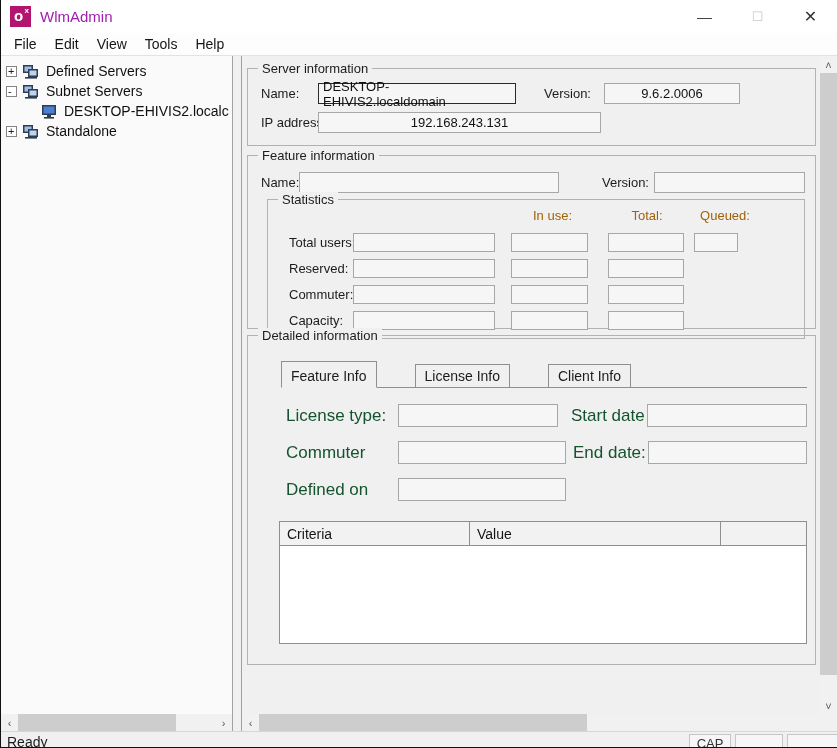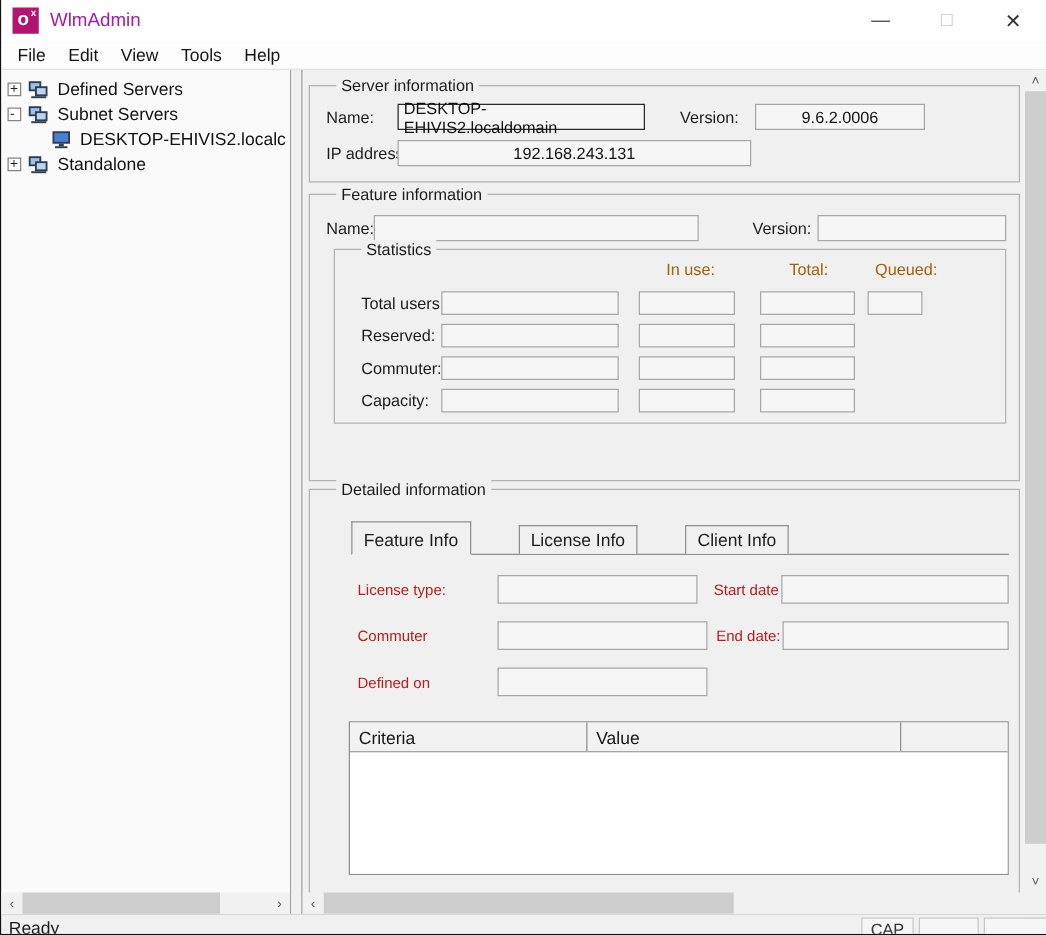--- a/index.html
+++ b/index.html
@@ -40,52 +40,52 @@
   .node-icon { width:18px; height:15px; margin:0 6px 0 5px; flex:0 0 auto; }
   .tree-label { font-size:14px; color:#111; overflow:hidden; }
   
   .splitter { width:8px; background:#f0f0f0; }
   
   .right-panel { flex:1; border-left:1px solid #a0a0a0; display:flex; }
   .right-main { flex:1; display:flex; flex-direction:column; overflow:hidden; }
   .right-content { height:658px; overflow:hidden; padding:0 4px 0 5px; }
   
   .groupbox { border:1px solid #b2b2b2; position:relative; }
-  .groupbox > .gb-label { position:absolute; top:-8px; left:21px; background:#f0f0f0;
+  .groupbox > .gb-label { position:absolute; top:-8px; left:10px; background:#f0f0f0;
     padding:0 4px; font-size:13px; color:#1b1b1b; }
   
   .fld { background:#f6f6f6; border:1px solid #a7a7a7; height:21px; font-size:13px;
     display:flex; align-items:center; padding:0 4px; color:#111; }
   .fld.center { justify-content:center; }
   .fld.focus { border:1px solid #2a2a2a; }
   .lbl { font-size:13px; color:#1b1b1b; white-space:nowrap; }
   .row { display:flex; align-items:center; }
   
   .g-server { margin-top:12px; height:78px; padding:14px 10px 0 13px; }
   
-  .g-feature { margin-top:9px; height:230px; padding:16px 10px 0 13px; }
+  .g-feature { margin-top:9px; height:174px; padding:16px 10px 0 13px; }
   .g-stats { margin:6px 0 0 6px; width:538px; height:140px; padding:8px 0 0 0; }
   .stat-hdr { display:flex; font-size:13px; color:#a16207; height:18px; }
   .stat-row { display:flex; align-items:center; height:20px; margin-top:6px; }
   .stat-row .lbl { padding-left:21px; width:85px; }
   .sf1 { width:142px; height:19px; }
   .sf2 { width:77px; height:19px; margin-left:16px; }
   .sf3 { width:76px; height:19px; margin-left:20px; }
   .sf4 { width:44px; height:19px; margin-left:10px; }
   .redundant-row { margin-top:10px; height:22px; }
   
   .g-detail { margin-top:6px; height:330px; padding:24px 8px 0 6px; }
   .tabstrip { display:flex; align-items:flex-end; margin-left:27px; margin-right:0;
     border-bottom:1px solid #8f8f8f; height:28px;gap:36px; }
   .tab { font-size:14px; padding:3px 9px 4px 9px; border:1px solid #8f8f8f; border-bottom:none;
     background:#f0f0f0; height:23px; white-space:nowrap; }
   .tab.active { height:27px; padding-top:6px; margin-bottom:-1px; border-bottom:1px solid #f0f0f0;
     z-index:2; position:relative; }
   .tab + .tab { margin-left:2px; }
-  .dlbl { font-size:12px; color:#b91c1c; white-space:nowrap; }
+  .dlbl { font-size:17px; color:#14532d; white-space:nowrap; }
   .d-row { display:flex; align-items:center; margin-left:32px; }
   .d-row .dlbl.c1 { width:112px; }
   .dfld { background:#f6f6f6; border:1px solid #a7a7a7; height:23px; }
   
   .crit-table { margin-left:25px; margin-top:20px; border:1px solid #8f8f8f; }
   .crit-hdr { display:flex; height:24px; background:#f2f2f2; border-bottom:1px solid #8f8f8f; }
   .crit-col { font-size:14px; display:flex; align-items:center; padding-left:7px; color:#151515; }
   .crit-col + .crit-col { border-left:1px solid #8f8f8f; }
   .crit-body { background:#ffffff; height:97px; }
   

